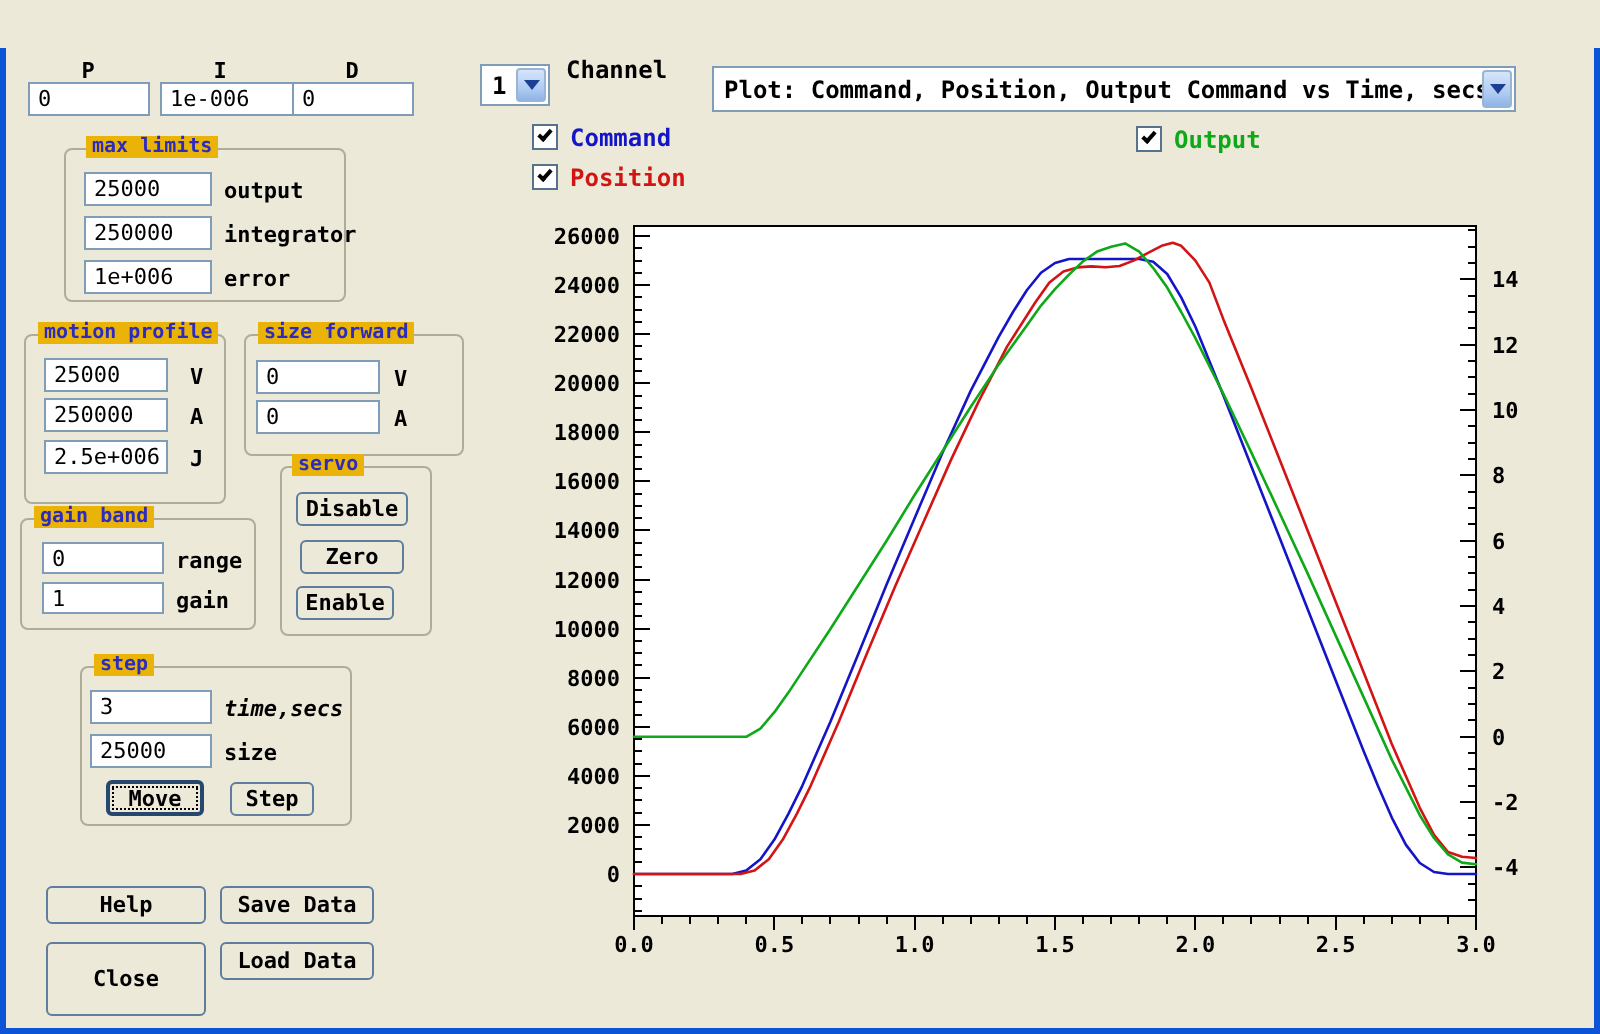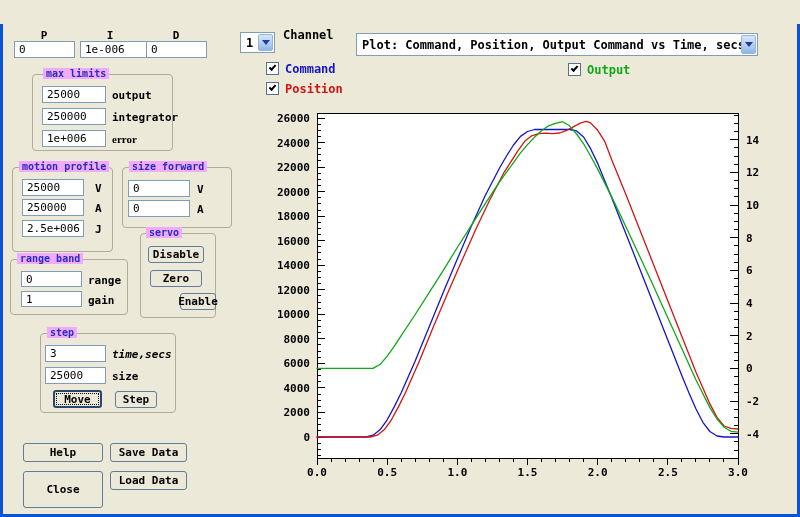--- a/index.html
+++ b/index.html
@@ -24,21 +24,21 @@
   .edge.l{left:0;top:24px;width:3px;height:493px;}
   .edge.r{left:797px;top:24px;width:3px;height:493px;}
   .edge.b{left:0;top:514px;width:800px;height:3px;}
   
   .lbl{position:absolute;font:700 11px "DejaVu Sans Mono","Liberation Mono",monospace;color:#000;white-space:nowrap;}
   .lbl12{font-size:12px;}
   .field{position:absolute;border:1px solid #7f9db9;background:#fff;color:#000;
     font:400 11px "DejaVu Sans Mono","Liberation Mono",monospace;padding:0 0 0 4px;height:17px;}
   .groupbox{position:absolute;border:1px solid #b0ac9a;border-radius:4px;}
   .grouptitle{position:absolute;font:700 10px "DejaVu Sans Mono","Liberation Mono",monospace;
-    background:#f0abfc;padding:0 3px;white-space:nowrap;}
+    background:#eab308;padding:0 3px;white-space:nowrap;}
   .btn{position:absolute;border:1px solid #5f7d9c;border-radius:3px;color:#000;cursor:pointer;
     background:linear-gradient(180deg,#ffffff 0%,#f3f0e4 45%,#e3debc0%,#e0dbc8 100%);
     font:700 11px "DejaVu Sans Mono","Liberation Mono",monospace;
     display:flex;align-items:center;justify-content:center;}
   .btn.focused{border:2px solid #26486e;outline:1px dotted #000;outline-offset:-4px;}
   .cb{position:absolute;width:13px;height:13px;background:#fff;border:1px solid #55738f;cursor:pointer;}
   .cb .tick{position:absolute;left:2px;top:2px;width:7px;height:4px;
     border-left:2px solid #000;border-bottom:2px solid #000;transform:rotate(-48deg);}
   .combo{position:absolute;background:#fff;border:1px solid #7f9db9;cursor:pointer;
     font:700 12px "DejaVu Sans Mono","Liberation Mono",monospace;color:#000;}
@@ -94,21 +94,21 @@
     </div>
   <div class="lbl lbl12" style="left: 587px; top: 63px; color: rgb(15, 168, 24);">Output</div>
 
   <div class="groupbox" style="left:32px;top:74px;width:141px;height:77px;"></div>
   <div class="grouptitle" style="left: 43px; top: 68px; color: rgb(43, 43, 192);">max limits</div>
   <input class="field" style="left: 42px; top: 86px; width: 64px;" value="25000">
   <div class="lbl" style="left:112px;top:89px;">output</div>
   <input class="field" style="left: 42px; top: 108px; width: 64px;" value="250000">
   <div class="lbl" style="left:112px;top:111px;">integrator</div>
   <input class="field" style="left: 42px; top: 130px; width: 64px;" value="1e+006">
-  <div class="lbl" style="left:112px;top:133px;font-family:Liberation Serif, serif;">error</div>
+  <div class="lbl" style="left:112px;top:133px;">error</div>
 
   <div class="groupbox" style="left:12px;top:167px;width:101px;height:85px;"></div>
   <div class="grouptitle" style="left: 19px; top: 161px; color: rgb(43, 43, 192);">motion profile</div>
   <input class="field" style="left: 22px; top: 179px; width: 62px;" value="25000">
   <div class="lbl" style="left:95px;top:182px;">V</div>
   <input class="field" style="left: 22px; top: 199px; width: 62px;" value="250000">
   <div class="lbl" style="left:95px;top:202px;">A</div>
   <input class="field" style="left: 22px; top: 220px; width: 62px;" value="2.5e+006">
   <div class="lbl" style="left:95px;top:223px;">J</div>
 
@@ -116,24 +116,24 @@
   <div class="grouptitle" style="left: 129px; top: 161px; color: rgb(43, 43, 192);">size forward</div>
   <input class="field" style="left: 128px; top: 180px; width: 62px;" value="0">
   <div class="lbl" style="left:197px;top:183px;">V</div>
   <input class="field" style="left: 128px; top: 200px; width: 62px;" value="0">
   <div class="lbl" style="left:197px;top:203px;">A</div>
 
   <div class="groupbox" style="left:140px;top:233px;width:76px;height:85px;"></div>
   <div class="grouptitle" style="left: 146px; top: 227px; color: rgb(43, 43, 192);">servo</div>
   <div class="btn" style="left:148px;top:246px;width:56px;height:17px;">Disable</div>
   <div class="btn" style="left:150px;top:270px;width:52px;height:17px;">Zero</div>
-  <div class="btn" style="left:148px;top:293px;width:36px;height:17px;margin-left:32px;">Enable</div>
+  <div class="btn" style="left:148px;top:293px;width:49px;height:17px;">Enable</div>
 
   <div class="groupbox" style="left:10px;top:259px;width:118px;height:56px;"></div>
-  <div class="grouptitle" style="left: 17px; top: 253px; color: rgb(43, 43, 192);">range band</div>
+  <div class="grouptitle" style="left: 17px; top: 253px; color: rgb(43, 43, 192);">gain band</div>
   <input class="field" style="left: 21px; top: 271px; width: 61px; height: 16px;" value="0">
   <div class="lbl" style="left:88px;top:274px;">range</div>
   <input class="field" style="left: 21px; top: 291px; width: 61px; height: 16px;" value="1">
   <div class="lbl" style="left:88px;top:294px;">gain</div>
 
   <div class="groupbox" style="left:40px;top:333px;width:136px;height:80px;"></div>
   <div class="grouptitle" style="left: 47px; top: 327px; color: rgb(43, 43, 192);">step</div>
   <input class="field" style="left: 45px; top: 345px; width: 61px;" value="3">
   <div class="lbl" style="left:112px;top:348px;font-style:italic;">time,secs</div>
   <input class="field" style="left: 45px; top: 367px; width: 61px;" value="25000">

